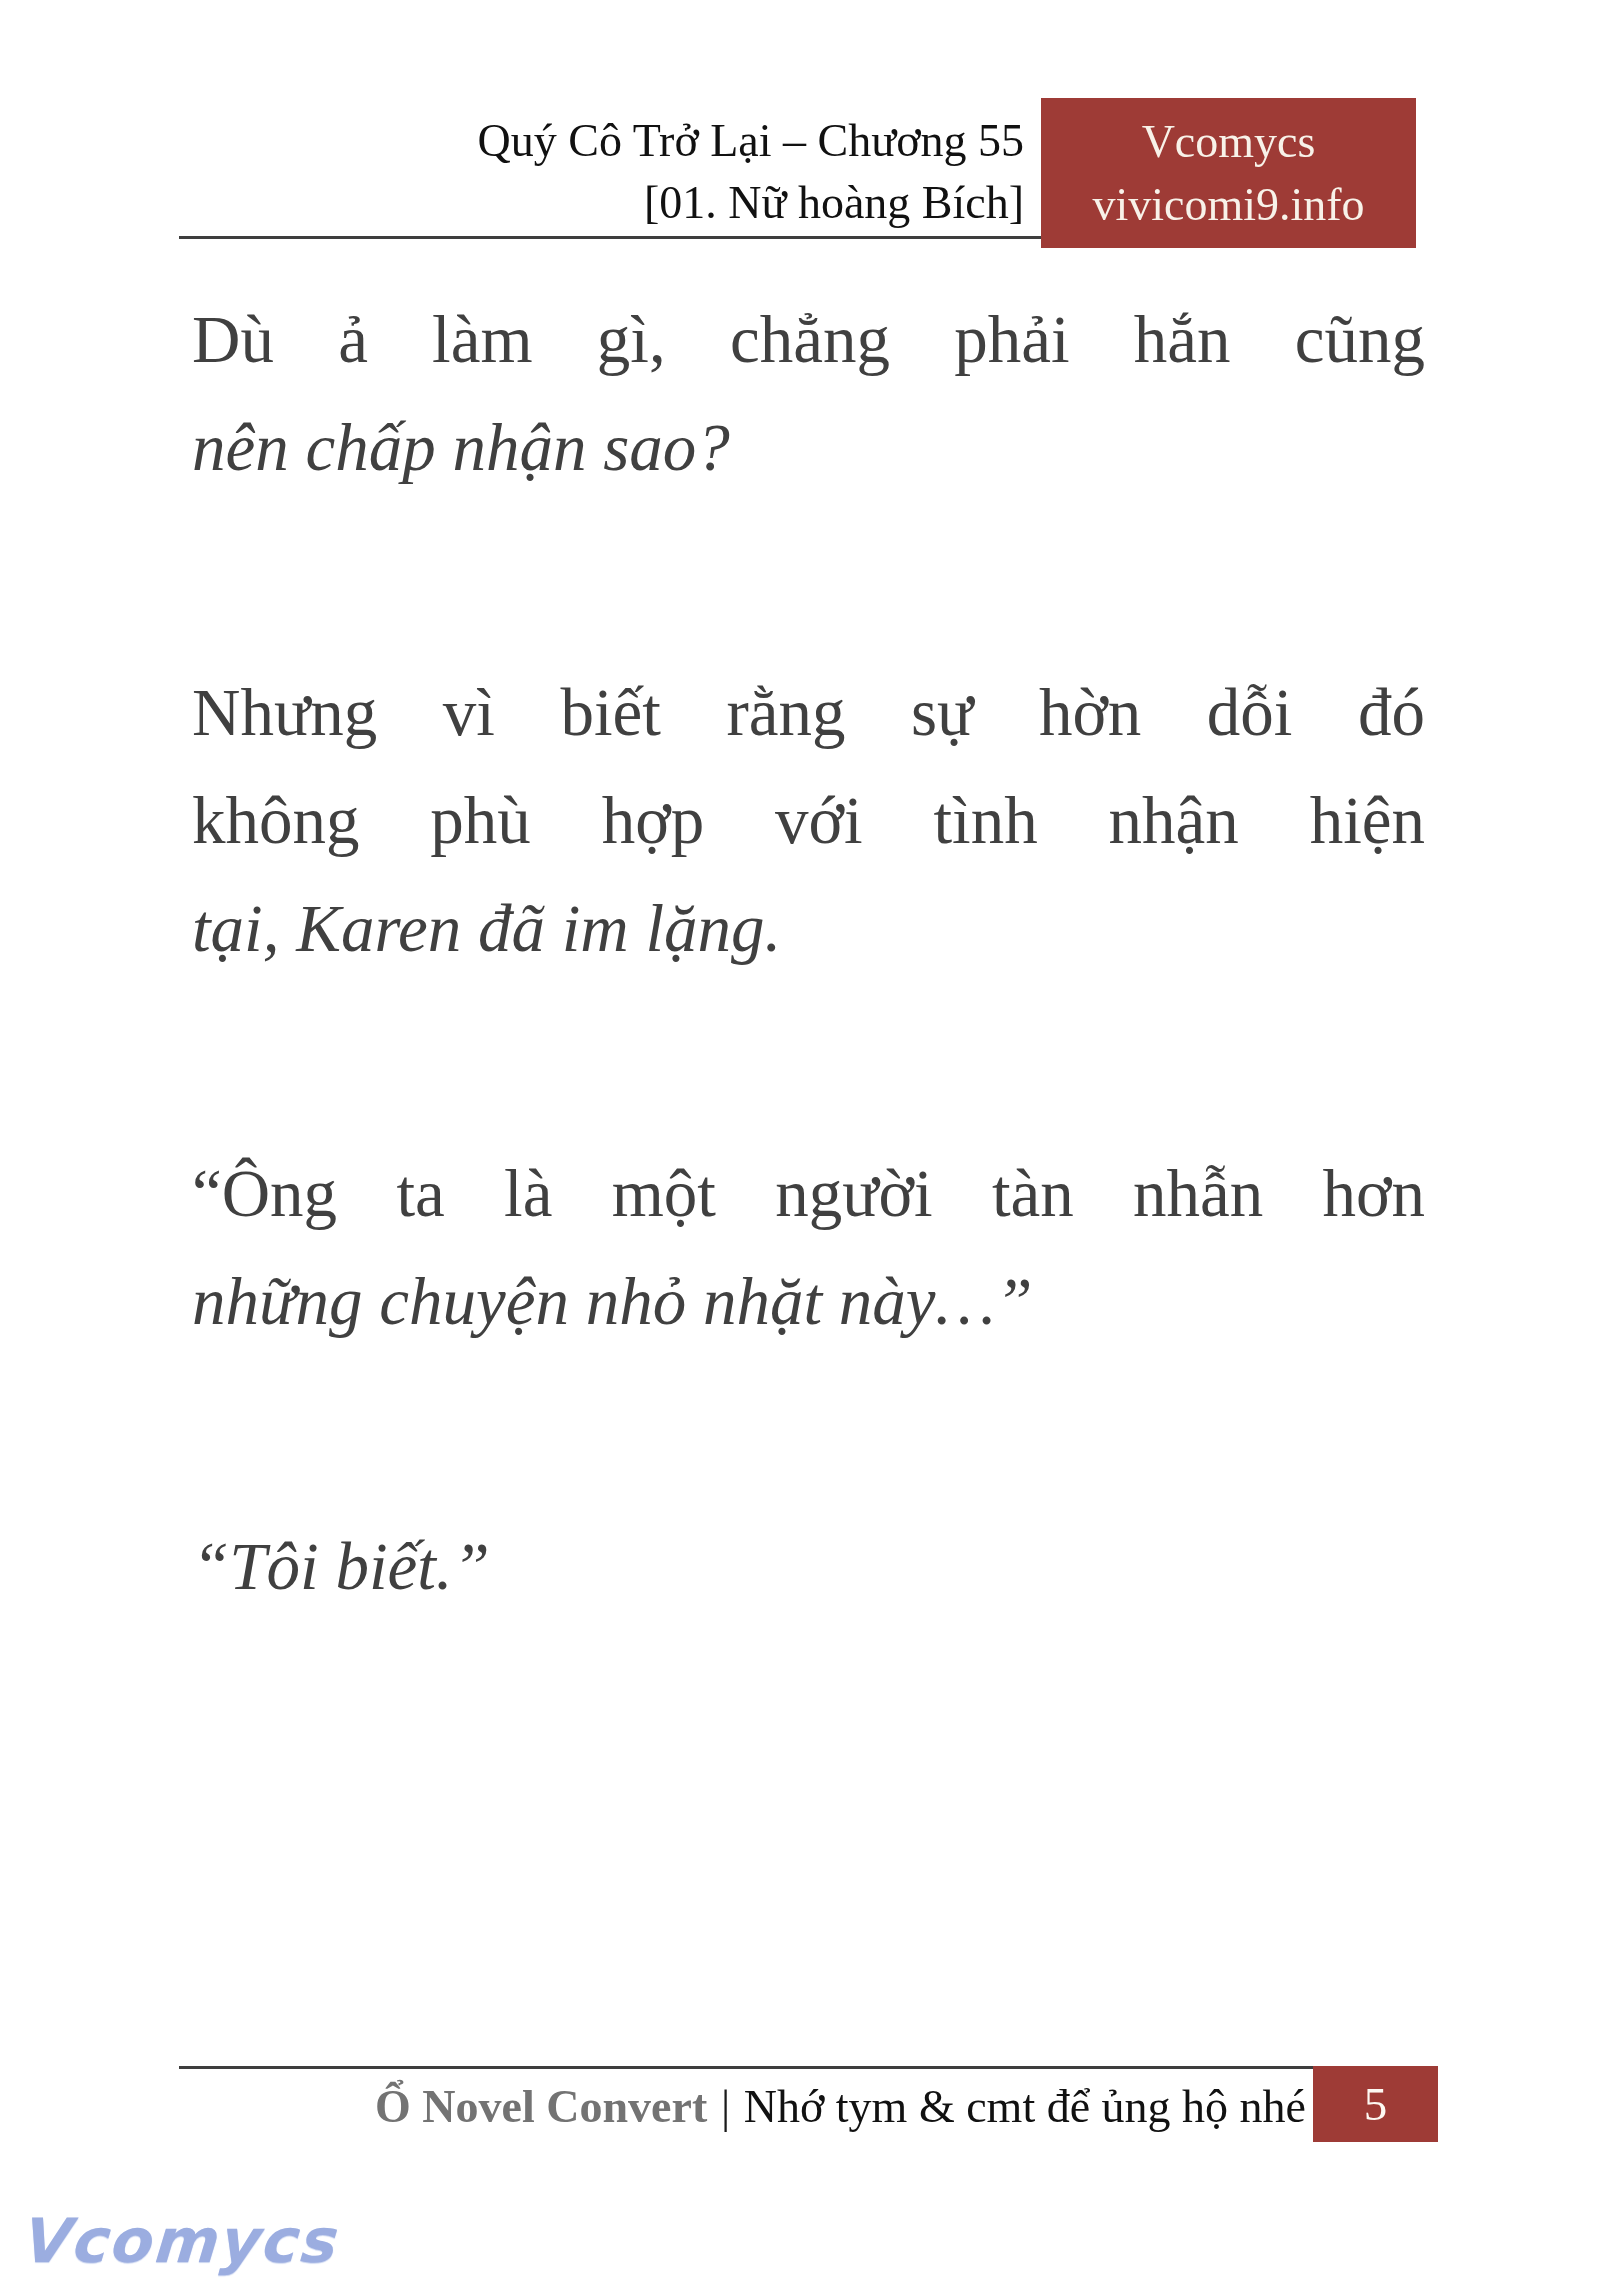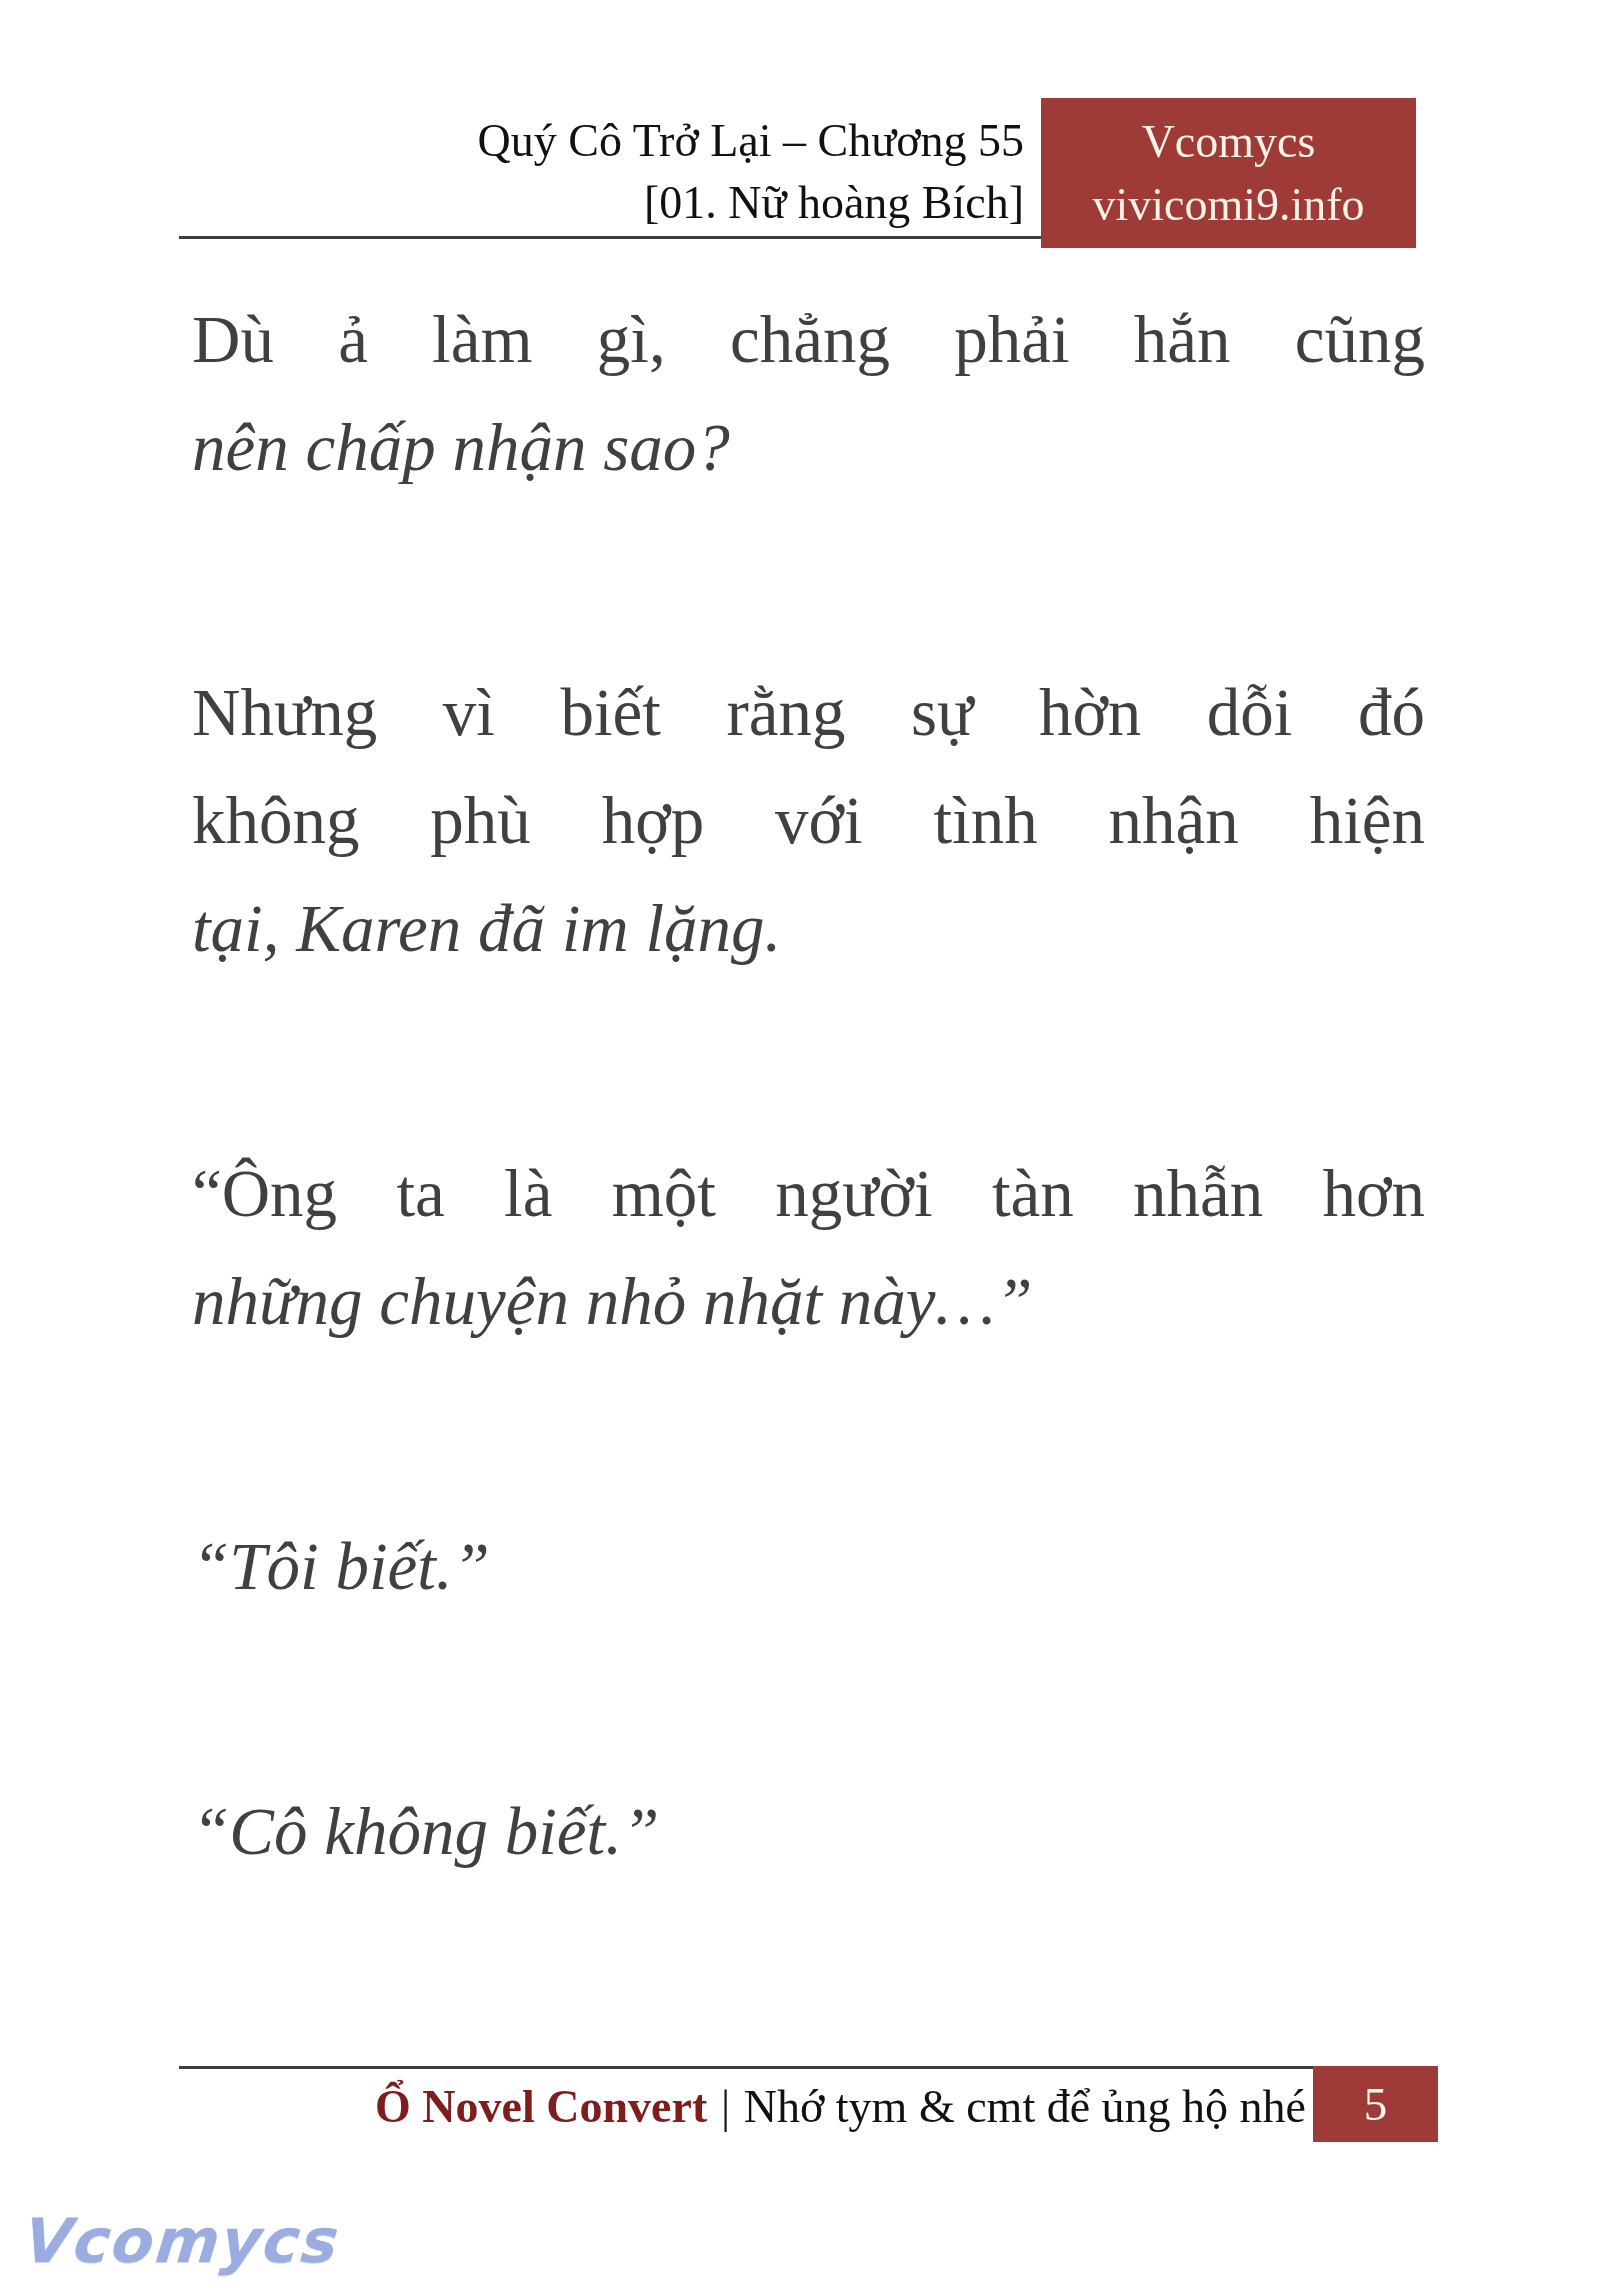--- a/index.html
+++ b/index.html
@@ -75,21 +75,21 @@
     position: absolute;
     left: 179px;
     top: 2070px;
     width: 1127px;
     text-align: right;
     font-size: 46px;
     line-height: 73px;
     color: #111111;
     white-space: nowrap;
   }
-  .credit { color: #7f1d1d; font-weight: bold; }
+  .credit { color: #737373; font-weight: bold; }
   .sep { margin: 0 13.7px; color: #1a1a1a; font-weight: normal; }
   .page-num-box {
     position: absolute;
     left: 1313px;
     top: 2066px;
     width: 125px;
     height: 76px;
     background: #9e3b36;
     color: #fdf9f3;
     display: flex;
@@ -138,23 +138,20 @@
       <div class="jl">không phù hợp với tình nhận hiện</div>
       <div class="ll">tại, Karen đã im lặng.</div>
     </div>
     <div class="para">
       <div class="jl">“Ông ta là một người tàn nhẫn hơn</div>
       <div class="ll">những chuyện nhỏ nhặt này…”</div>
     </div>
     <div class="para">
       <div class="ll">“Tôi biết.”</div>
     </div>
-    <div class="para">
-      <div class="ll">“Cô không biết.”</div>
-    </div>
   </div>
 
   <div class="footer-rule"></div>
   <div class="footer-text">
     <span class="credit">Ổ Novel Convert</span><span class="sep">|</span><span class="note">Nhớ tym &amp; cmt để ủng hộ nhé</span>
   </div>
   <div class="page-num-box">
     <span>5</span>
   </div>
 

